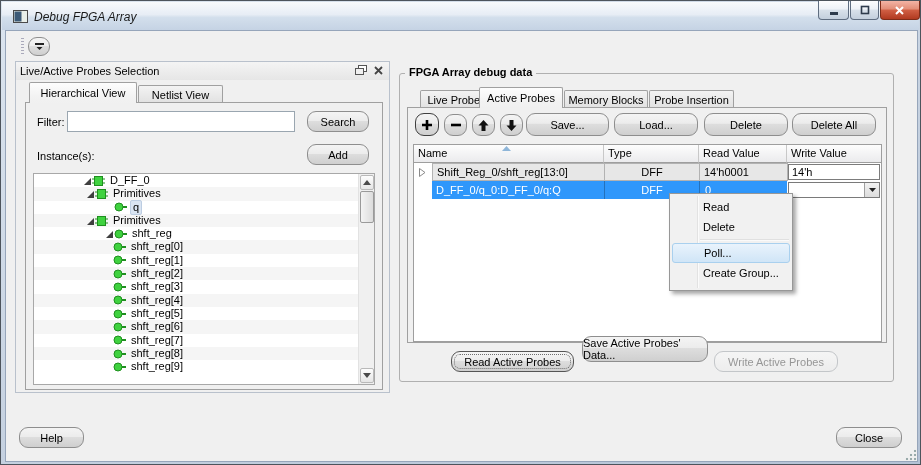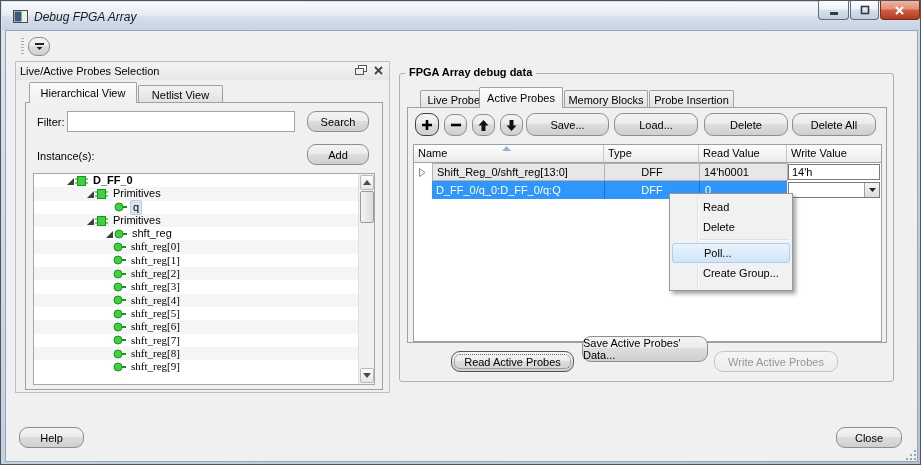--- a/index.html
+++ b/index.html
@@ -38,21 +38,21 @@
   
   .tree{position:absolute;left:32px;top:172px;width:342px;height:212px;background:#fff;border:1px solid #a8a8a8;overflow:hidden;}
   .trow{height:13.3px;line-height:13.3px;display:flex;align-items:center;width:325px;white-space:nowrap;}
   .trow:nth-child(even){background:#f5f5f5;}
   .exp{width:10px;height:10px;flex:0 0 10px;position:relative;}
   .exp.on::before{content:'';position:absolute;left:2px;top:2px;width:0;height:0;
     border-left:7px solid transparent;border-bottom:7px solid #3f3f3f;}
   .ic{flex:0 0 13px;margin-right:3px;}
   .tlabel{padding:0 2px;}
   .tlabel.sel{background:#d9e4f2;border:1px solid #bccde2;border-radius:2px;}
-  .lv0{padding-left:31px;font-weight:bold;} .lv1{padding-left:51px;} .lv2{padding-left:70px;} .lv3{padding-left:69px;font-family:Liberation Serif, serif;}
+  .lv0{padding-left:48px;} .lv1{padding-left:51px;} .lv2{padding-left:70px;} .lv3{padding-left:69px;}
   
   .vscroll{position:absolute;right:0;top:0;width:16px;height:210px;background:#f0f0f0;border-left:1px solid #e2e2e2;}
   .sbtn{position:absolute;left:1px;width:14px;height:15px;border:1px solid #b9b9b9;border-radius:2px;
     background:linear-gradient(#fdfdfd,#e6e6e6);display:flex;align-items:center;justify-content:center;}
   .sthumb{position:absolute;left:1px;top:17px;width:14px;height:32px;border:1px solid #9a9a9a;border-radius:2px;
     background:linear-gradient(90deg,#f4f4f4,#dcdcdc);}
   
   .group{position:absolute;left:398px;top:72px;width:495px;height:309px;border:1px solid #b0b0b0;border-radius:3px;}
   .legend{position:absolute;left:404px;top:65px;background:#f0f0f0;padding:0 4px;z-index:2;font-weight:bold;}
   

